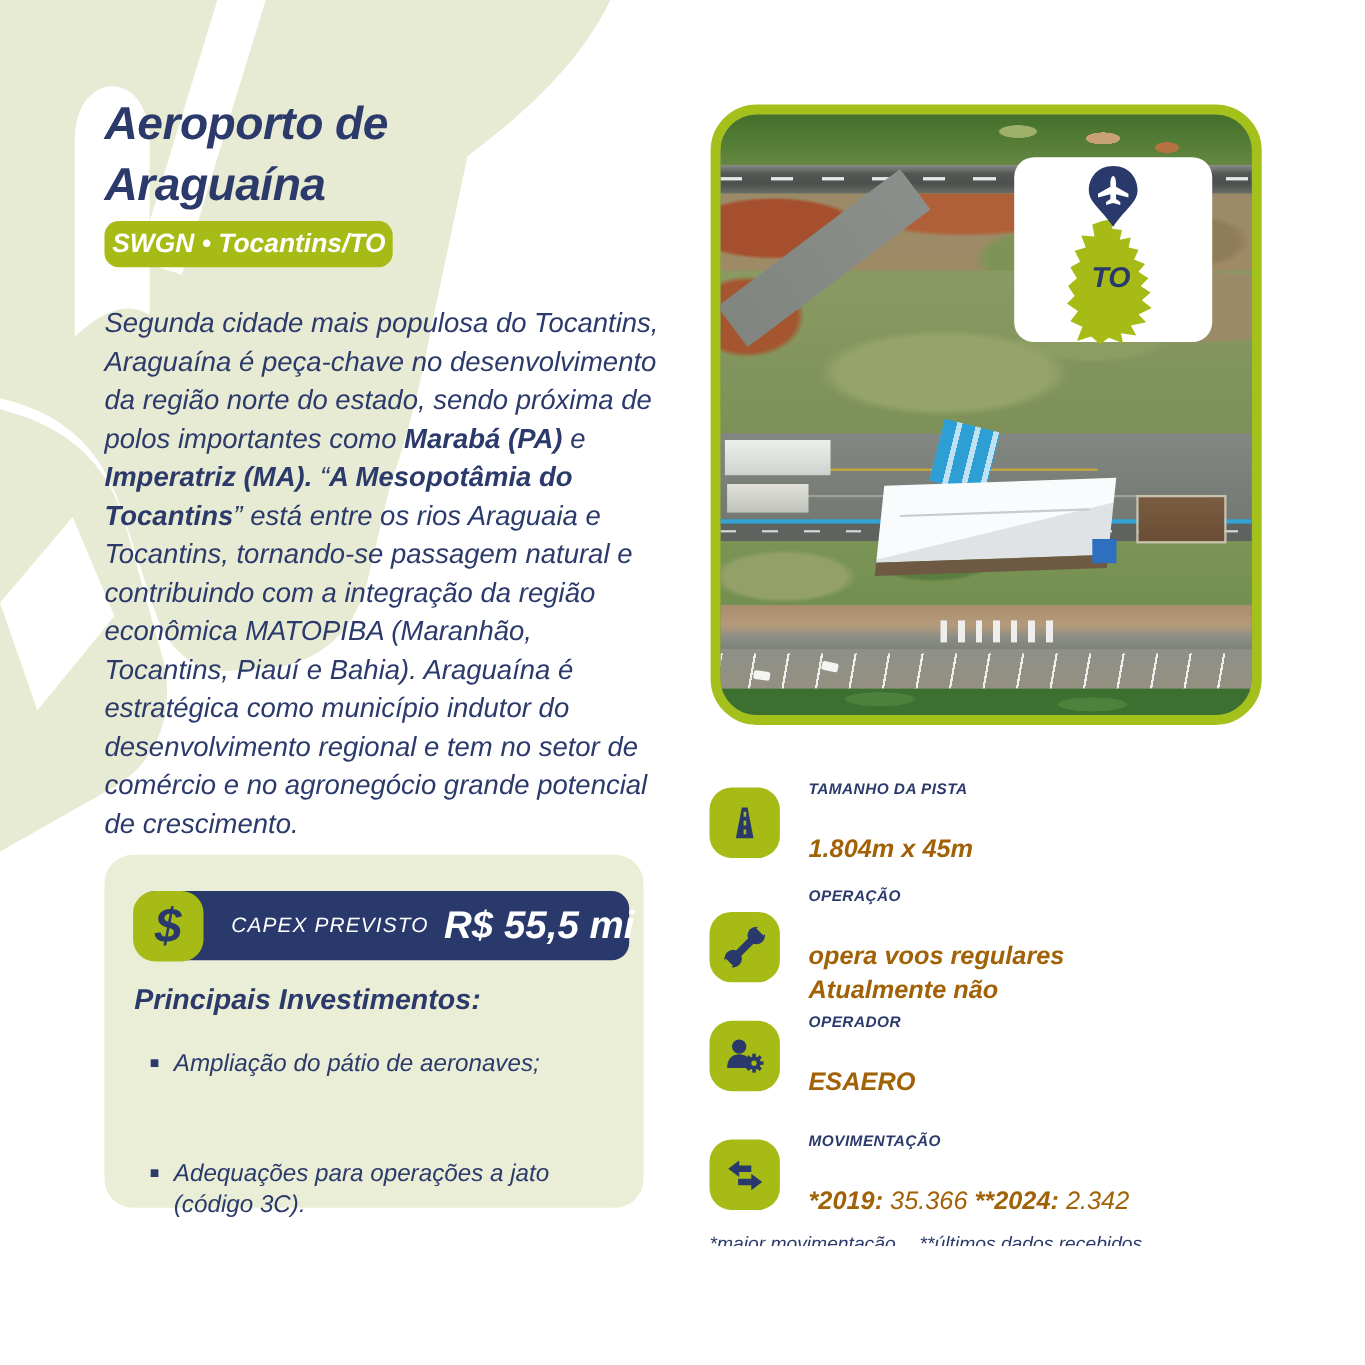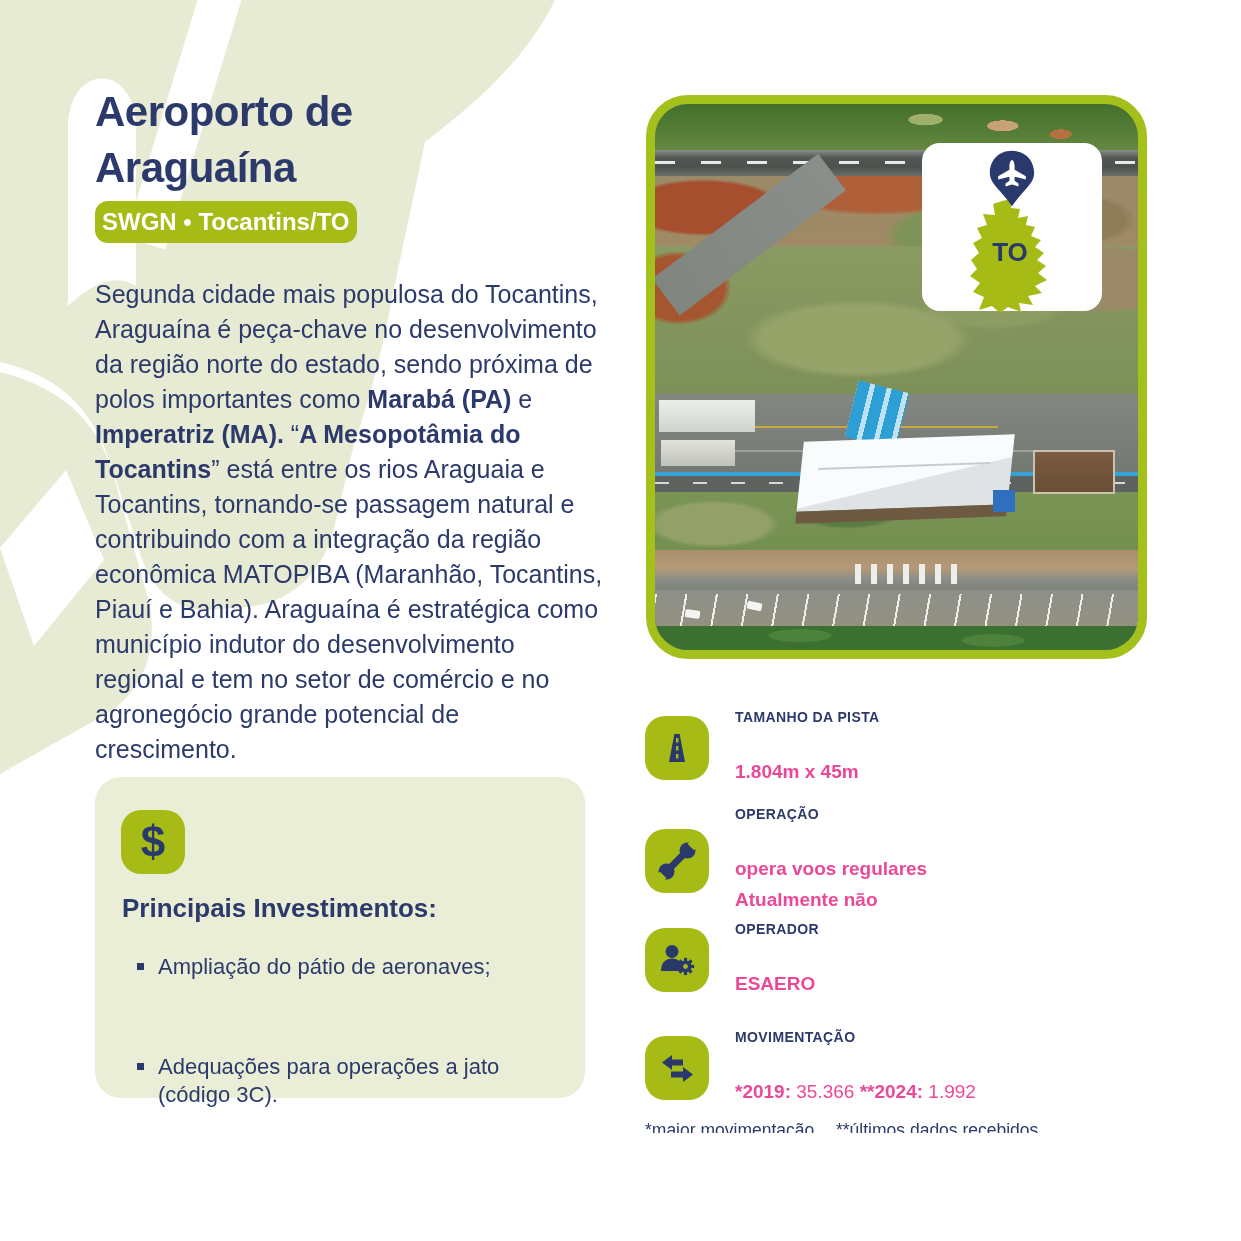--- a/index.html
+++ b/index.html
@@ -1,18 +1,18 @@
 <!DOCTYPE html>
 <html><head>
 <meta charset="utf-8">
 <style>
   * { margin:0; padding:0; box-sizing:border-box; }
   html,body { background:#ffffff; }
   body { font-family:"Liberation Sans", sans-serif; }
-  .canvas { position:relative; width:1241px; height:1133px; background:#ffffff; overflow:hidden; }
+  .canvas { position:relative; width:1241px; height:1133px; background:#ffffff; overflow:hidden;font-style:italic; }
 
   
   .bg-plane { position:absolute; left:0; top:0; z-index:0; }
 
   
   .page-title { position:absolute; left:95px; top:84px; z-index:2;
     font-size:42px; font-weight:700; color:#2b3a6b; line-height:56px; letter-spacing:-0.5px; }
   .page-title span { display:block; }
 
   .badge { position:absolute; left:95px; top:201px; z-index:2; height:42px;
@@ -120,21 +120,21 @@
   .map-card .state-svg { position:absolute; left:44px; top:56px; }
   .map-card .pin-svg { position:absolute; left:62px; top:6px; }
   .state-label { position:absolute; left:58px; top:94px; width:60px; text-align:center;
     font-size:26px; font-weight:700; color:#2a396b; }
 
   
   .stat-row { position:absolute; left:645px; display:flex; align-items:center; gap:26px; z-index:2; }
   .stat-tile { width:64px; height:64px; background:#a6bb16; border-radius:20px;
     display:flex; align-items:center; justify-content:center; flex:none; }
   .stat-label { font-size:14px; font-weight:700; letter-spacing:0.4px; color:#2b3a6b; margin-bottom:4px; }
-  .stat-value { font-size:19px; font-weight:700; color:#ec4899; line-height:31px;margin-top:31px; }
+  .stat-value { font-size:23px; font-weight:700; color:#a16207; line-height:31px;margin-top:31px; }
   .stat-value .r { font-weight:400; }
   .stat-value .b { font-weight:700; }
   .stat-value span.line { display:block; }
 
   .footnote { position:absolute; top:1120px; font-size:17.5px; color:#2b3a6b; z-index:2; }
   .footnote.f1 { left:645px; }
   .footnote.f2 { left:836px; }
 
   .gradient-bar { position:absolute; left:0; right:0; top:1198px; height:40px; z-index:2;
     background:linear-gradient(90deg,
@@ -157,20 +157,24 @@
 
   <h1 class="page-title">
     <span>Aeroporto de</span>
     <span>Araguaína</span>
   </h1>
   <div class="badge">SWGN • Tocantins/TO</div>
 
   <p class="description"><span class="r">Segunda cidade mais populosa do Tocantins, Araguaína é peça-chave no desenvolvimento da região norte do estado, sendo próxima de polos importantes como </span><span class="b">Marabá (PA)</span><span class="r"> e </span><span class="b">Imperatriz (MA).</span><span class="r"> “</span><span class="b">A Mesopotâmia do Tocantins</span><span class="r">” está entre os rios Araguaia e Tocantins, tornando-se passagem natural e contribuindo com a integração da região econômica MATOPIBA (Maranhão, Tocantins, Piauí e Bahia). Araguaína é estratégica como município indutor do desenvolvimento regional e tem no setor de comércio e no agronegócio grande potencial de crescimento.</span></p>
 
   <div class="invest-panel">
+    <div class="capex-pill">
+      <span class="capex-label">CAPEX PREVISTO</span>
+      <span class="capex-value">R$ 55,5 mi</span>
+    </div>
     <div class="capex-tile">
       <span class="dollar">$</span>
     </div>
     <div class="invest-heading">Principais Investimentos:</div>
     <div class="invest-item" style="top:176px;">
       <span class="sq"></span>
       <span>Ampliação do pátio de aeronaves;</span>
     </div>
     <div class="invest-item" style="top:276px;">
       <span class="sq"></span>
@@ -280,21 +284,21 @@
     <div class="stat-tile">
       <svg width="40" height="40" viewBox="0 0 40 40">
         <g fill="#2a396b">
           <path d="M5,14.5 L15,7 L15,11.5 L26,11.5 L26,17.5 L15,17.5 L15,22 Z"></path>
           <path d="M36,26.5 L26,19 L26,23.5 L14,23.5 L14,29.5 L26,29.5 L26,34 Z"></path>
         </g>
       </svg>
     </div>
     <div>
       <div class="stat-label">MOVIMENTAÇÃO</div>
-      <div class="stat-value"><span class="b">*2019:</span><span class="r"> 35.366 </span><span class="b">**2024:</span><span class="r"> 1.992</span></div>
+      <div class="stat-value"><span class="b">*2019:</span><span class="r"> 35.366 </span><span class="b">**2024:</span><span class="r"> 2.342</span></div>
     </div>
   </div>
 
   <div class="footnote f1">*maior movimentação</div>
   <div class="footnote f2">**últimos dados recebidos</div>
 
   <div class="gradient-bar"></div>
 
 </div>
 

